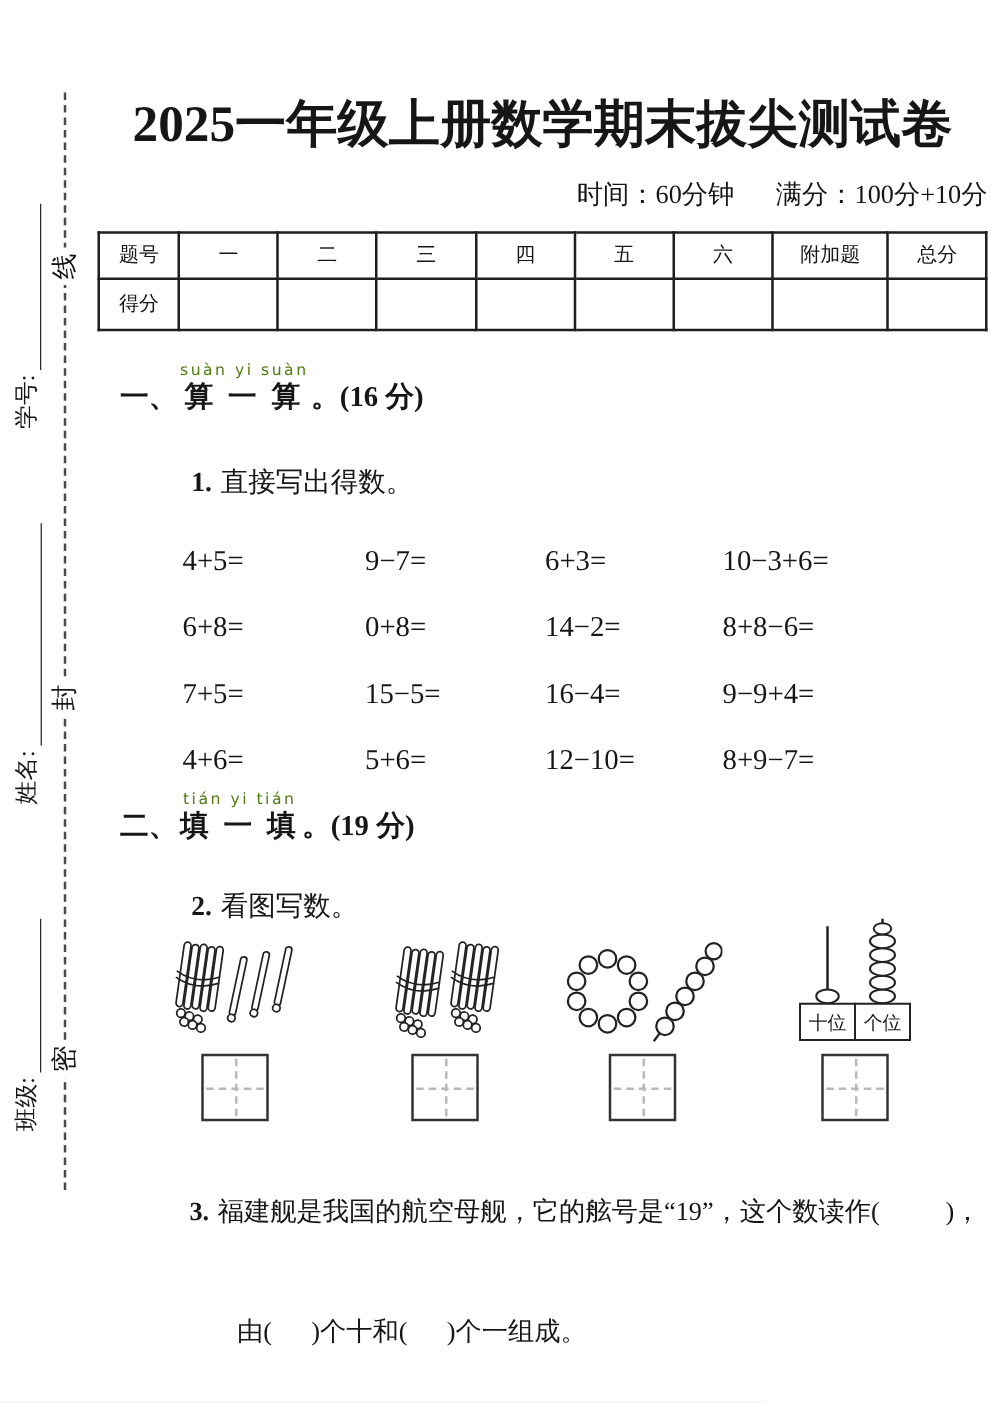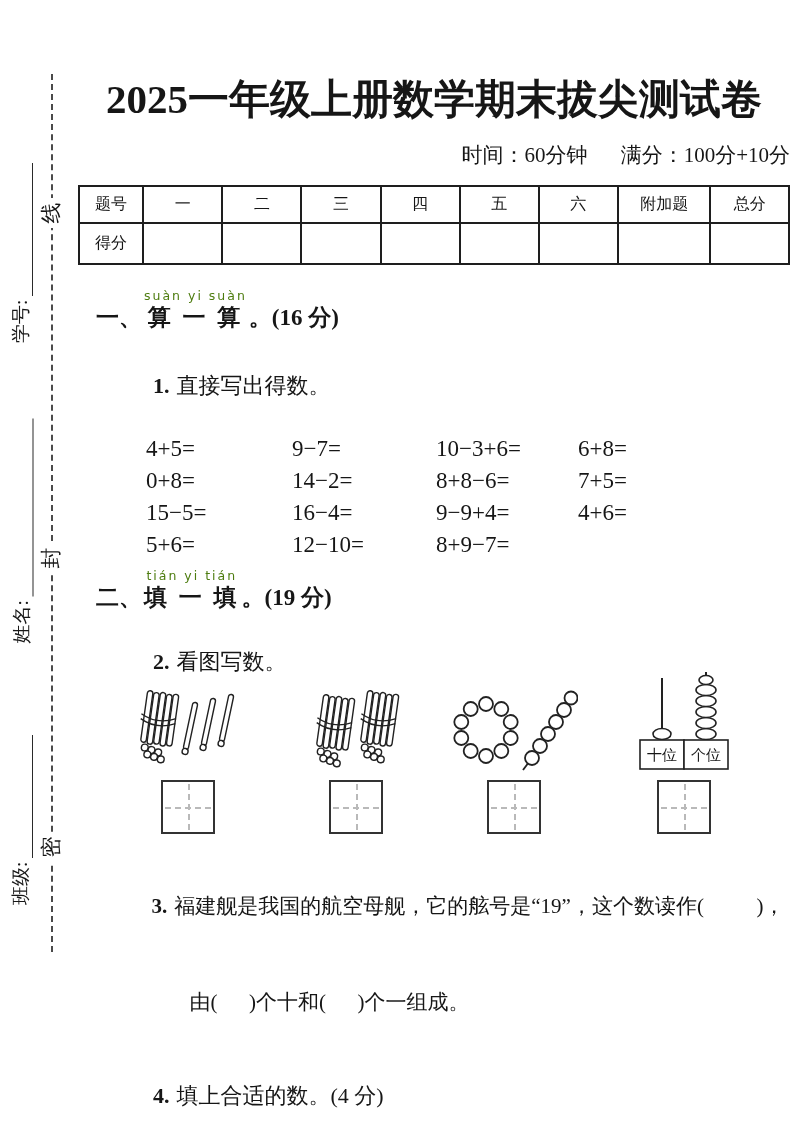--- a/index.html
+++ b/index.html
@@ -33,21 +33,21 @@
   table.score-table th, table.score-table td { border:2px solid #1e1e1e; font-weight:normal; font-size:16px; text-align:center; }
   table.score-table th { height:33px; }
   table.score-table td { height:37px; }
   .col-qnum { width:8.5%; } .col-std { width:10.6%; } .col-bonus { width:12.5%; } .col-total { width:10.5%; }
   .sec-heading { display:flex; align-items:flex-end; margin:24px 0 0 18px; font-size:23px; font-weight:bold; line-height:1.1; }
   .ruby { display:inline-flex; flex-direction:column; align-items:center; margin:0 2px; }
   .pinyin { font-size:12.5px; font-weight:normal; color:#4d7c0f; letter-spacing:2px; font-family:"DejaVu Sans","Liberation Sans",sans-serif; margin-bottom:2px; white-space:pre; }
   .sec-chars { letter-spacing:3px; white-space:pre; }
   .item { margin:14px 0 0 42px; font-size:22px; line-height:28px; white-space:pre-wrap; }
   .item-num { font-weight:bold; margin-right:7px; }
-  .eq-grid { display:grid; grid-template-columns:146px 144px 142px auto; margin:6px 0 0 68px; row-gap:3px; font-size:23px; line-height:29px; }
+  .eq-grid { display:grid; grid-template-columns:146px 144px 142px auto; margin:6px 0 0 68px; row-gap:24px; font-size:23px; line-height:29px; }
   .sec2 { margin-top:10px; }
   .item-2 { margin-top:10px; }
   
   .pics { position:relative; height:140px; margin-top:6px; }
   .pic-group { position:absolute; bottom:16px; display:flex; flex-direction:column; align-items:center; justify-content:flex-end; }
   .pg1 { left:52px; width:116px; } .pg2 { left:232px; width:92px; }
   .pg3 { left:372px; width:128px; } .pg4 { left:556px; width:100px; }
   .pic-svg { margin-bottom:8px; }
   .ans-box { width:50px; height:50px; border:2.5px solid #333; position:relative; background:#fff; }
   .guide-h { position:absolute; left:2px; right:2px; top:50%; border-top:2px dashed #b9b9b9; }
@@ -149,20 +149,21 @@
       <span>。(16 分)</span>
     </div>
 
     <div class="item">
       <span class="item-num">1.</span><span>直接写出得数。</span>
     </div>
 
     <div class="eq-grid">
       <span class="eq">4+5=</span>
       <span class="eq">9−7=</span>
+      <span class="eq">6+3=</span>
       <span class="eq">10−3+6=</span>
       <span class="eq">6+8=</span>
       <span class="eq">0+8=</span>
       <span class="eq">14−2=</span>
       <span class="eq">8+8−6=</span>
       <span class="eq">7+5=</span>
       <span class="eq">15−5=</span>
       <span class="eq">16−4=</span>
       <span class="eq">9−9+4=</span>
       <span class="eq">4+6=</span>

